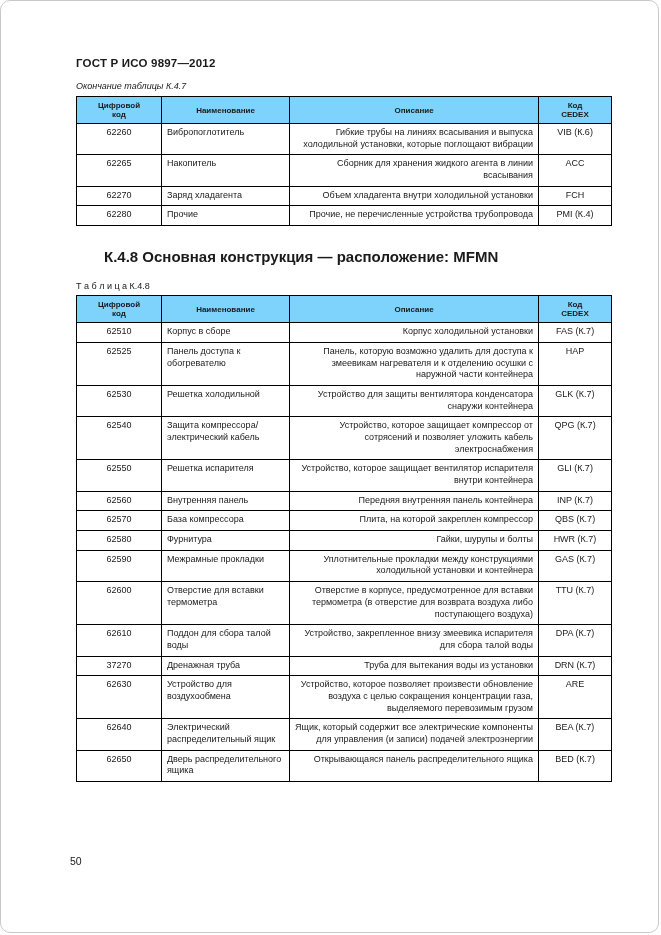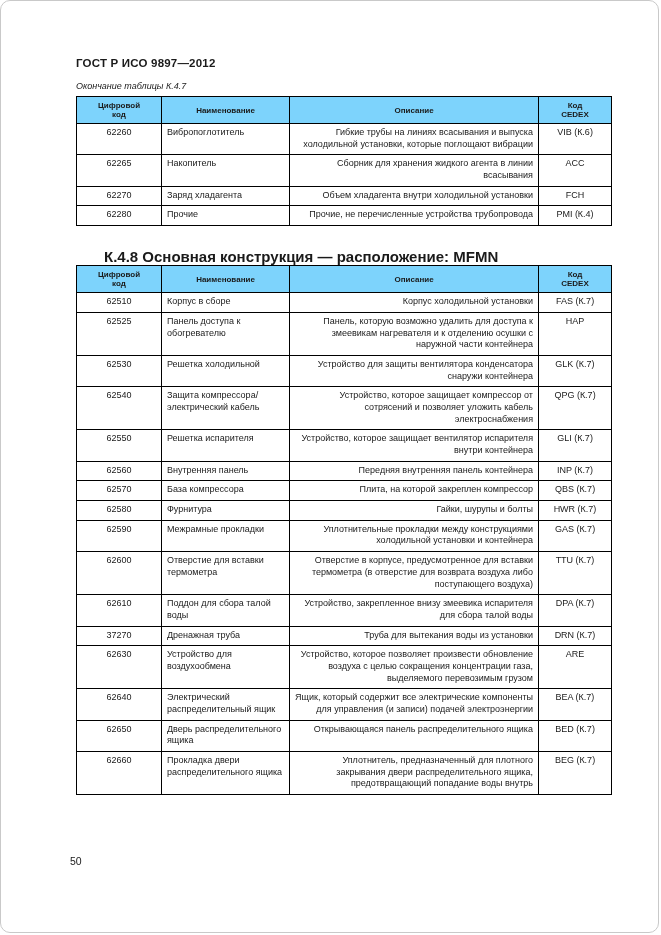--- a/index.html
+++ b/index.html
@@ -131,20 +131,21 @@
             <td class="col-code">62280</td>
             <td class="col-name">Прочие</td>
             <td class="col-description">Прочие, не перечисленные устройства трубопровода</td>
             <td class="col-cedex">PMI (К.4)</td>
           </tr>
         </tbody>
       </table>
 
     <div class="section-heading">К.4.8 Основная конструкция — расположение: MFMN</div>
 
+    <div class="table-caption">Т а б л и ц а  К.4.8</div>
 
     <table class="gost" id="table2">
       <colgroup>
         <col class="c-code">
           <col class="c-name">
           <col class="c-desc">
           <col class="c-cedex">
       </colgroup>
     <thead>
           <tr>
@@ -238,25 +239,19 @@
             <td class="col-name">Электрический распределительный ящик</td>
             <td class="col-description">Ящик, который содержит все электрические компоненты для управления (и записи) подачей электроэнергии</td>
             <td class="col-cedex">BEA (К.7)</td>
           </tr>
           <tr>
             <td class="col-code">62650</td>
             <td class="col-name">Дверь распределительного ящика</td>
             <td class="col-description">Открывающаяся панель распределительного ящика</td>
             <td class="col-cedex">BED (К.7)</td>
           </tr>
-          <tr>
-            <td class="col-code">62660</td>
-            <td class="col-name">Прокладка двери распределительного ящика</td>
-            <td class="col-description">Уплотнитель, предназначенный для плотного закрывания двери распределительного ящика, предотвращающий попадание воды внутрь</td>
-            <td class="col-cedex">BEG (К.7)</td>
-          </tr>
         </tbody>
       </table>
 
   </div>
 
   <div class="page-number">50</div>
 </div>
 
 </body></html>

